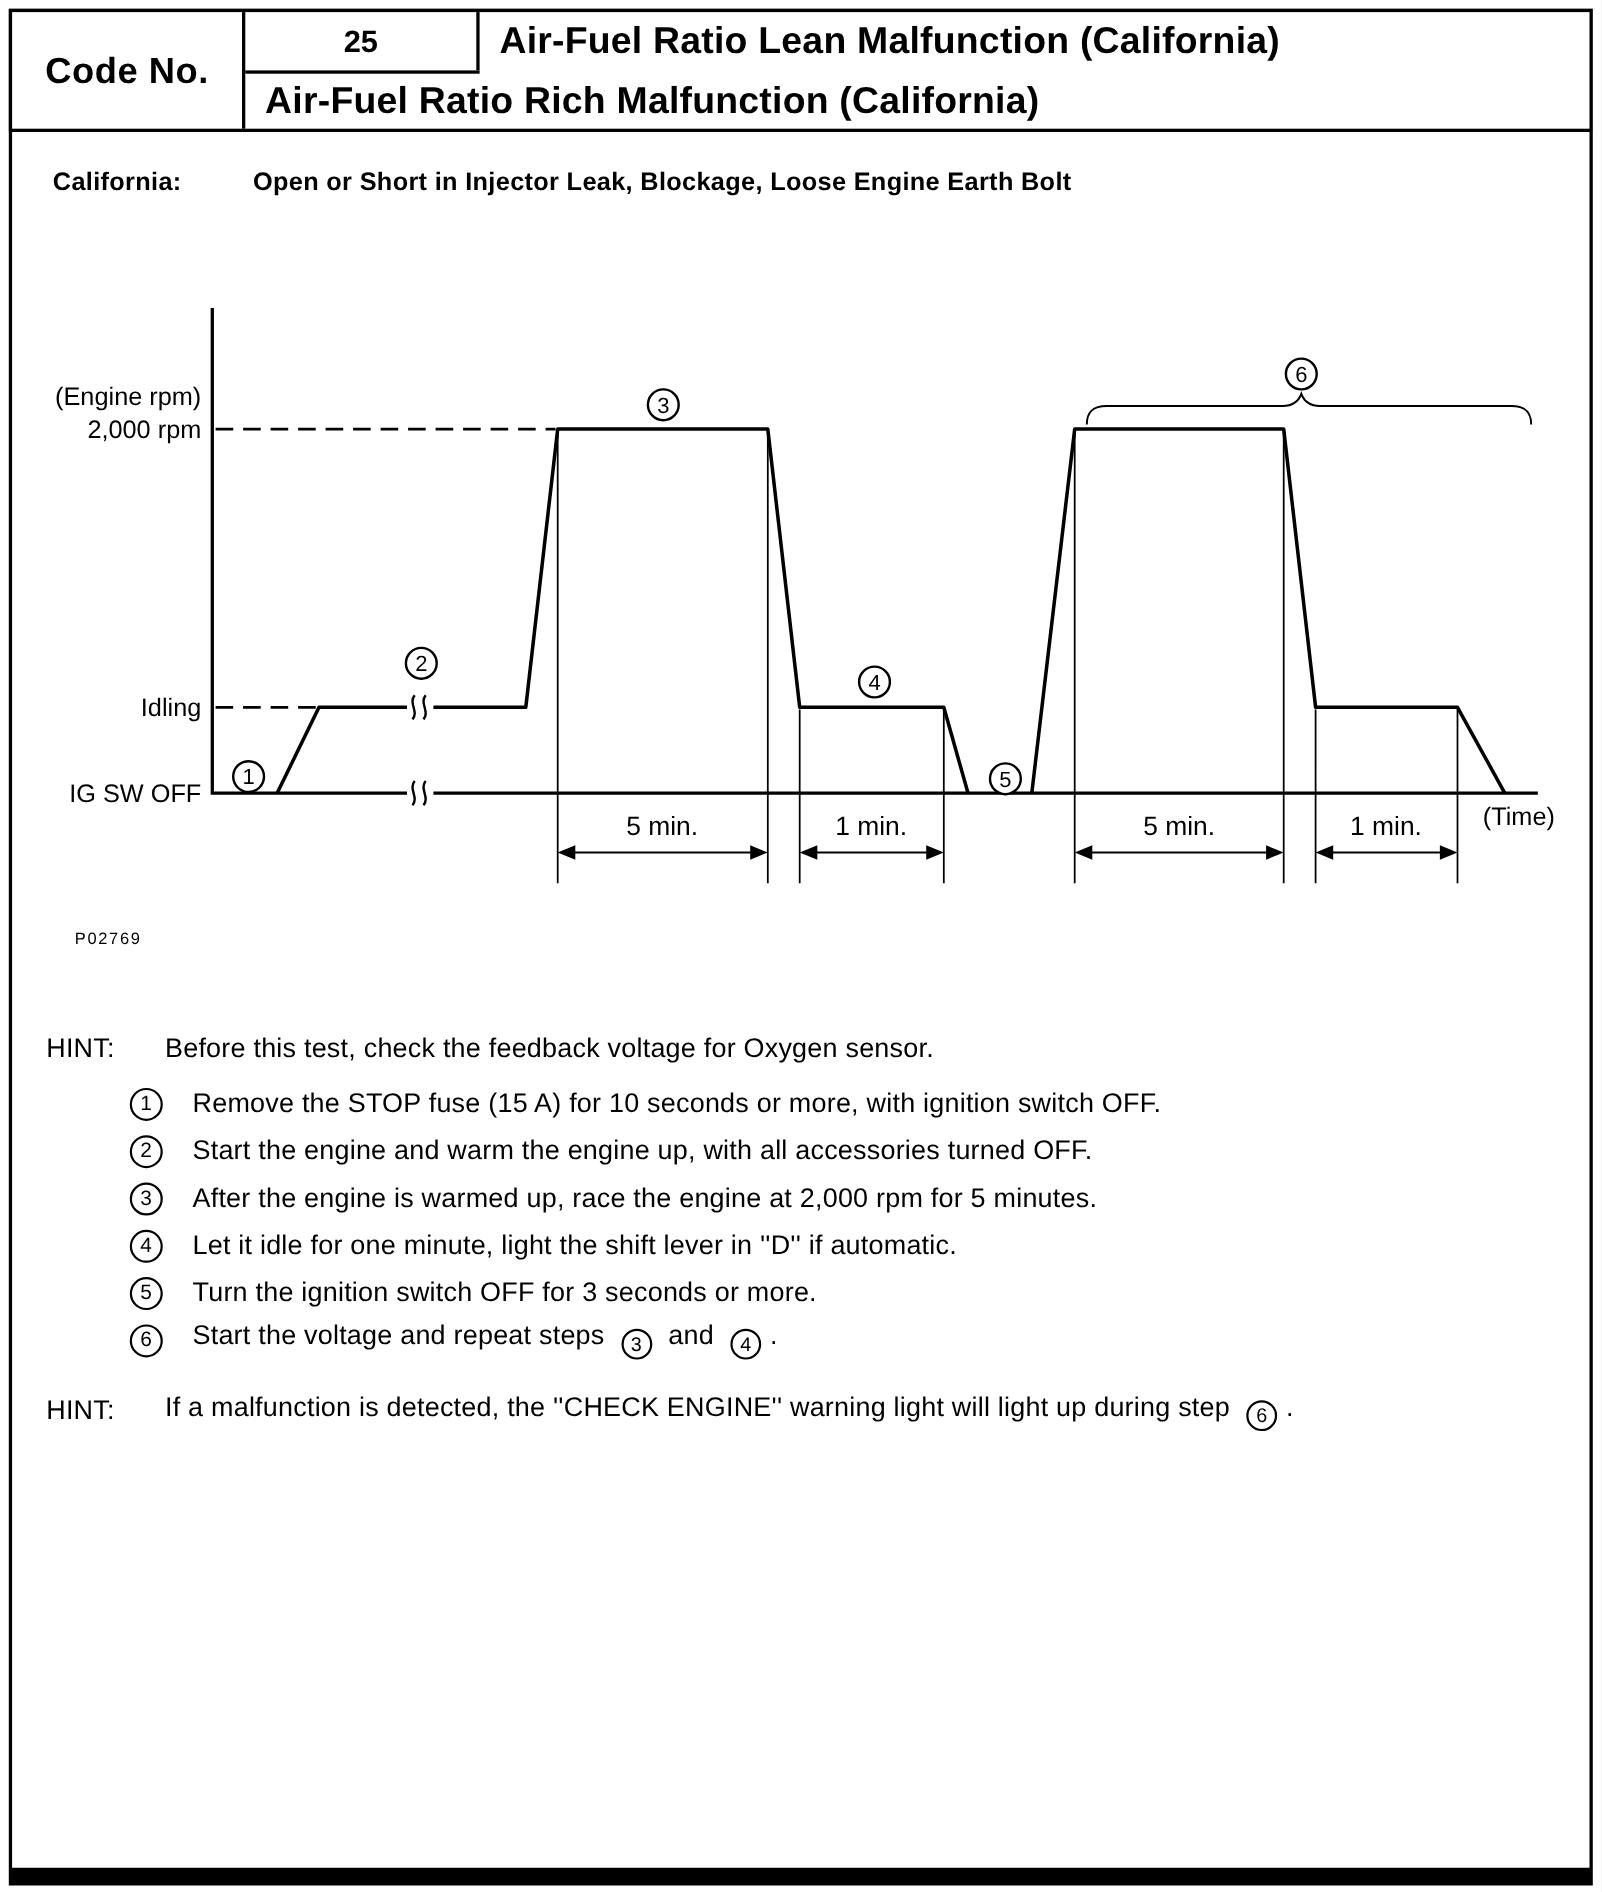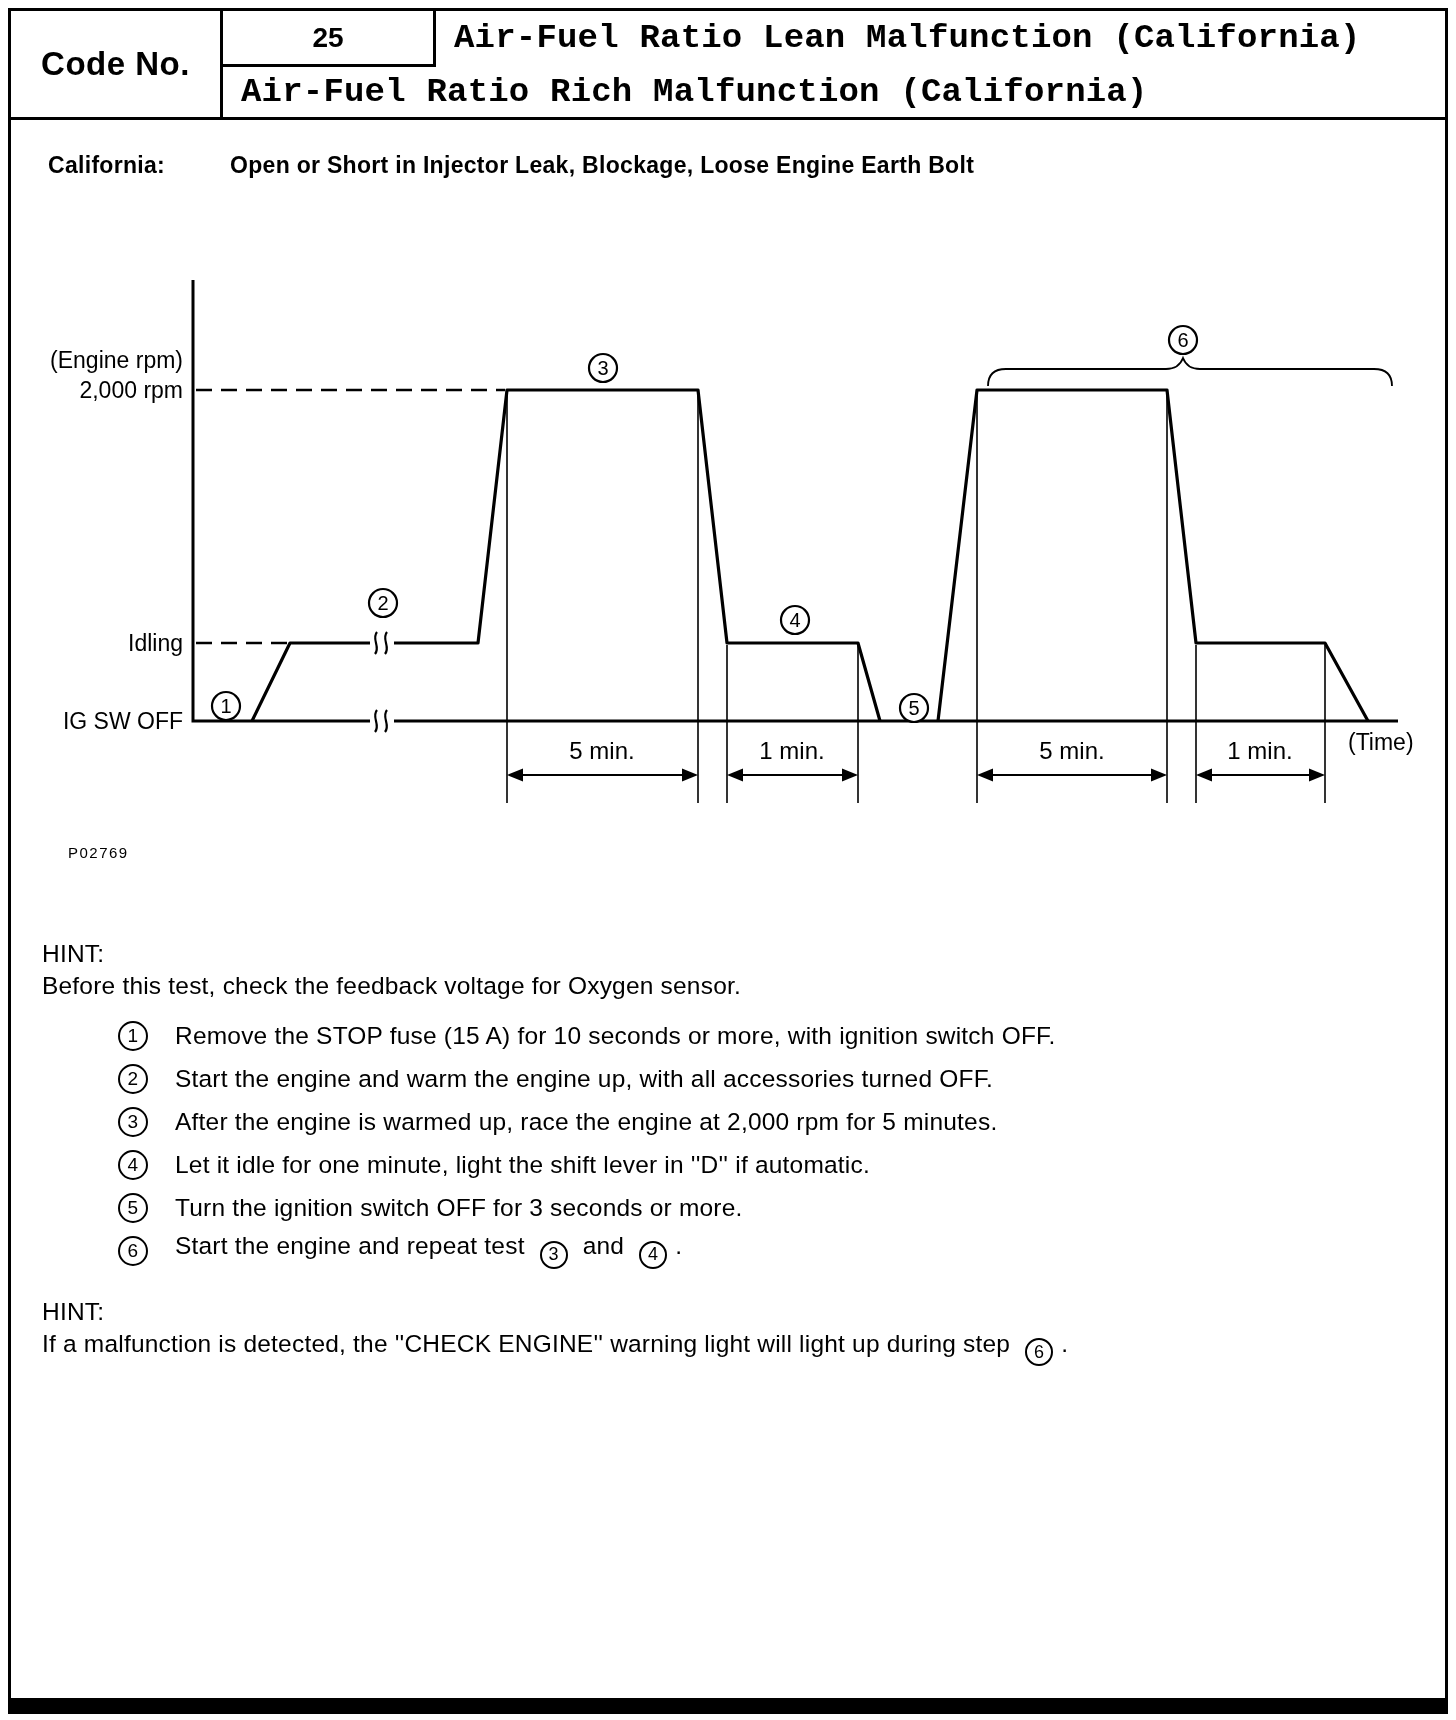--- a/index.html
+++ b/index.html
@@ -49,21 +49,20 @@
     border-right: 3px solid #000;
     display: flex; align-items: center; justify-content: center;
     font-weight: bold; font-size: 28px;
   }
   .code-desc {
     display: flex; align-items: center;
     padding-left: 18px;
     font-weight: bold; font-size: 34px;
     letter-spacing: 0.2px;
     white-space: nowrap;
-    font-family: Liberation Mono, monospace;
   }
   .row2 { border-top: 3px solid #000; }
   
   .malfunction {
     position: absolute;
     top: 152px; left: 48px;
     display: flex;
     font-weight: bold;
     font-size: 23px;
     letter-spacing: 0.3px;
@@ -83,21 +82,21 @@
   .marker-num { font-size: 20px; }
   .fig-id { font-size: 15px; letter-spacing: 1.5px; }
   
   .instructions {
     position: absolute;
     top: 938px; left: 42px;
     width: 1376px;
     font-size: 24.5px;
     letter-spacing: 0.2px;
   }
-  .hint-row { display: flex; align-items: flex-start; line-height: 32px; flex-direction: column; }
+  .hint-row { display: flex; align-items: center; line-height: 32px; }
   .hint-label { width: 108px; flex: none; }
   .steps {
     margin-top: 12px;
     margin-left: 76px;
     display: flex;
     flex-direction: column;
   }
   .step-row { height: 43px; display: flex; align-items: center; }
   .circle-num {
     display: inline-flex;
@@ -255,21 +254,21 @@
         <span class="circle-num">4</span>
         <span class="step-text">Let it idle for one minute, light the shift lever in ''D'' if automatic.</span>
       </div>
       <div class="step-row">
         <span class="circle-num">5</span>
         <span class="step-text">Turn the ignition switch OFF for 3 seconds or more.</span>
       </div>
       <div class="step-row">
         <span class="circle-num">6</span>
         <span class="step-text">
-          <span>Start the engine and repeat test</span>
+          <span>Start the voltage and repeat steps</span>
           <span class="circle-num inline">3</span>
           <span>and</span>
           <span class="circle-num inline">4</span><span>.</span>
         </span>
       </div>
     </div>
 
     <div class="hint-row hint2">
       <span class="hint-label">HINT:</span>
       <span class="hint-text">

